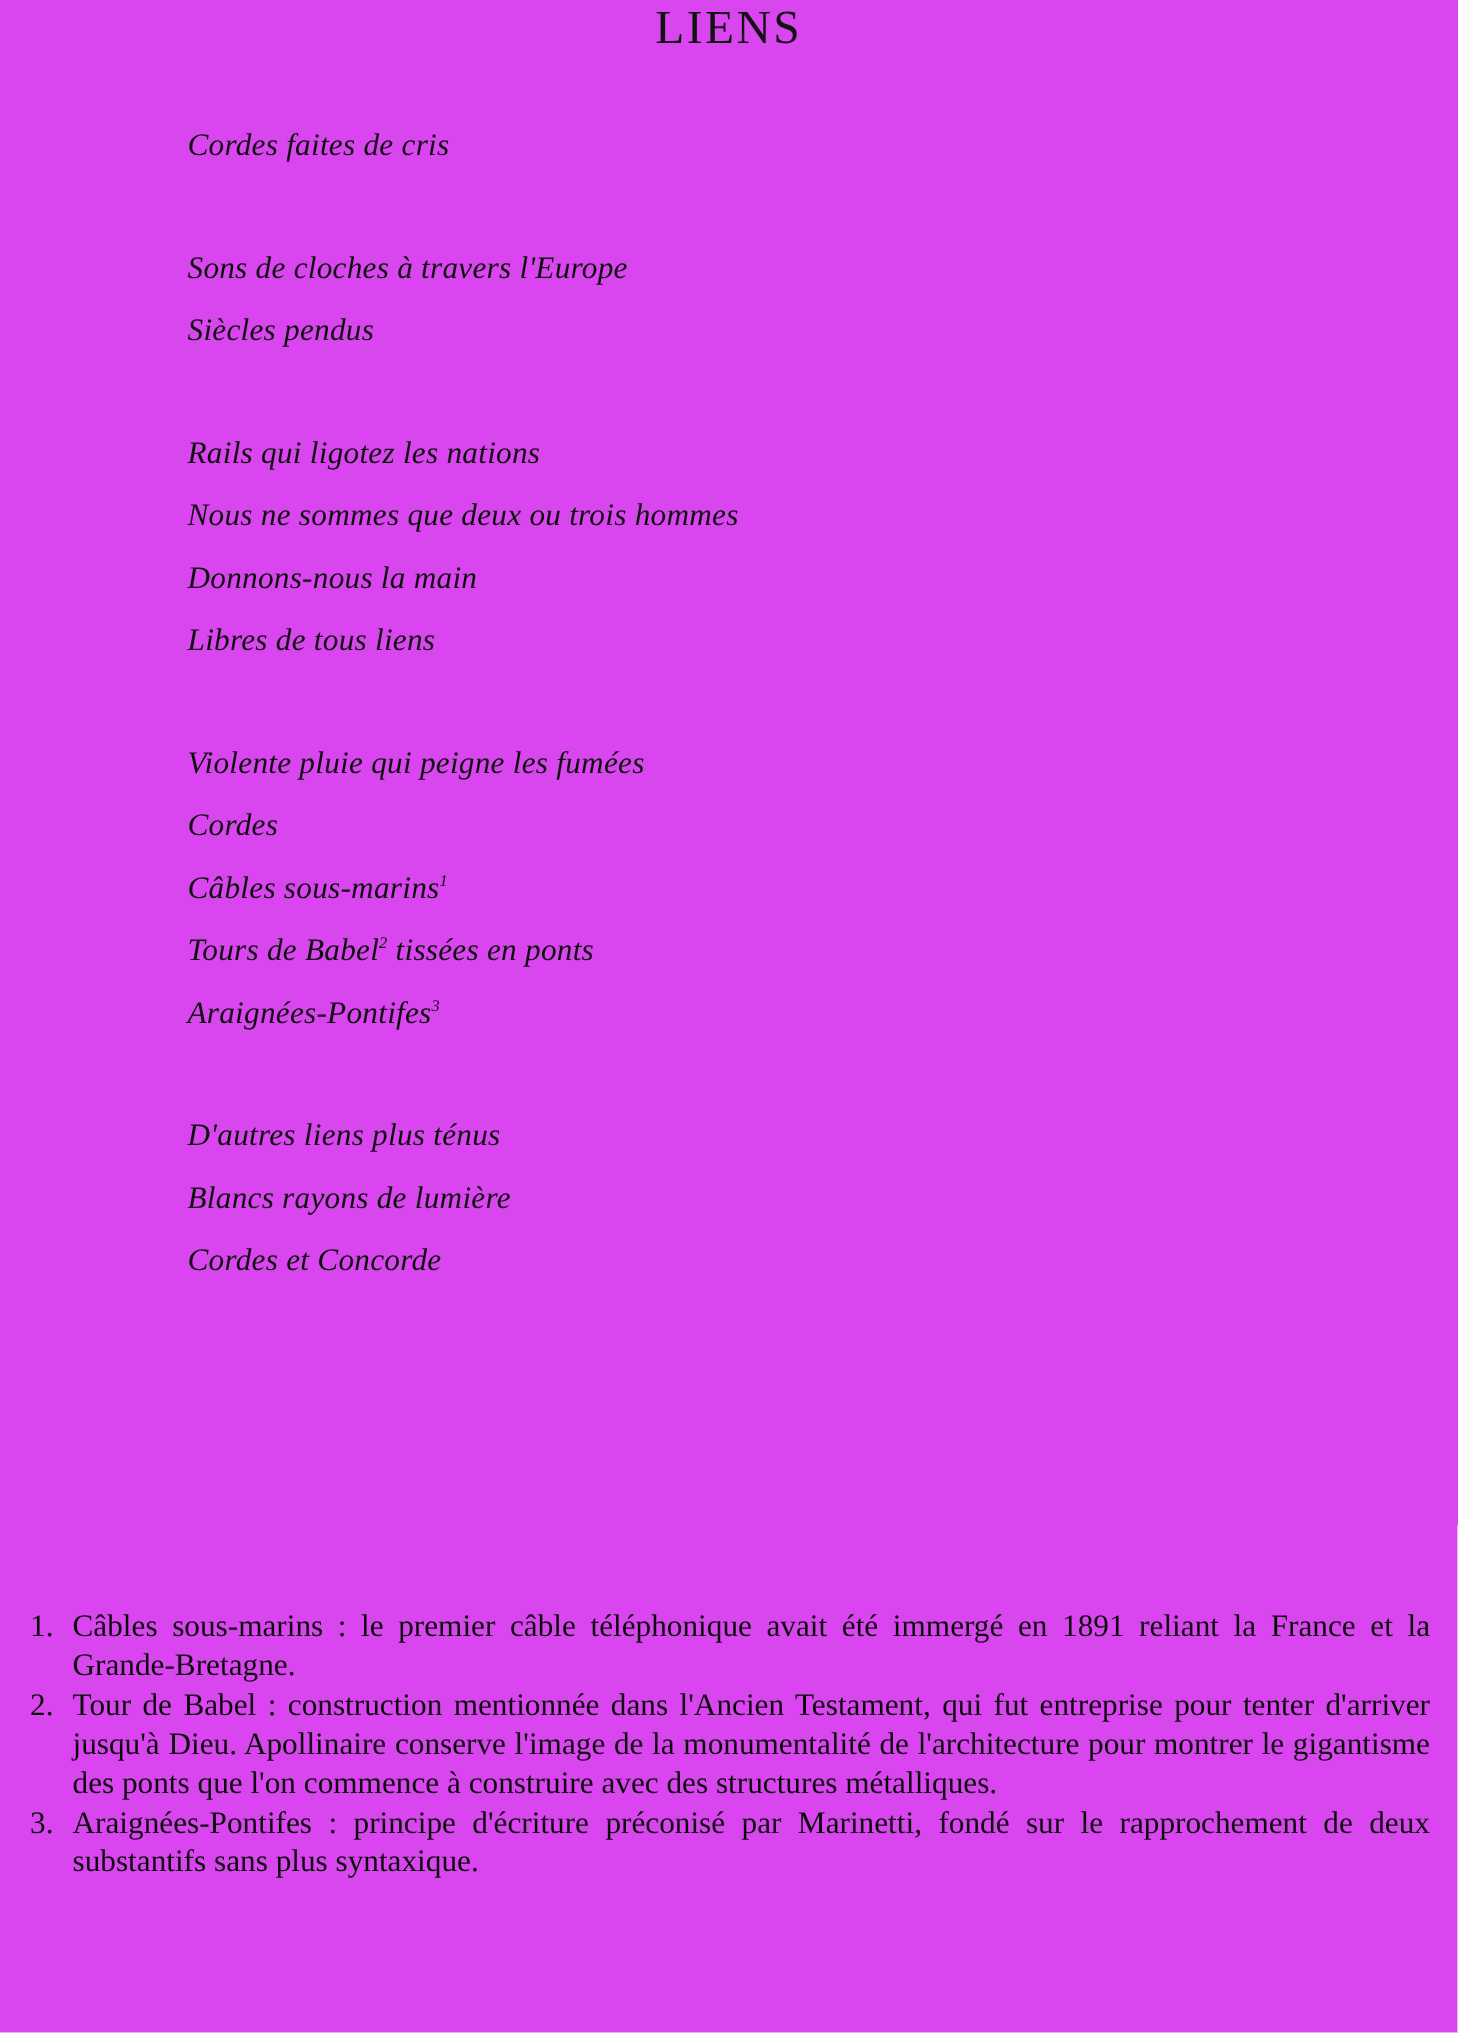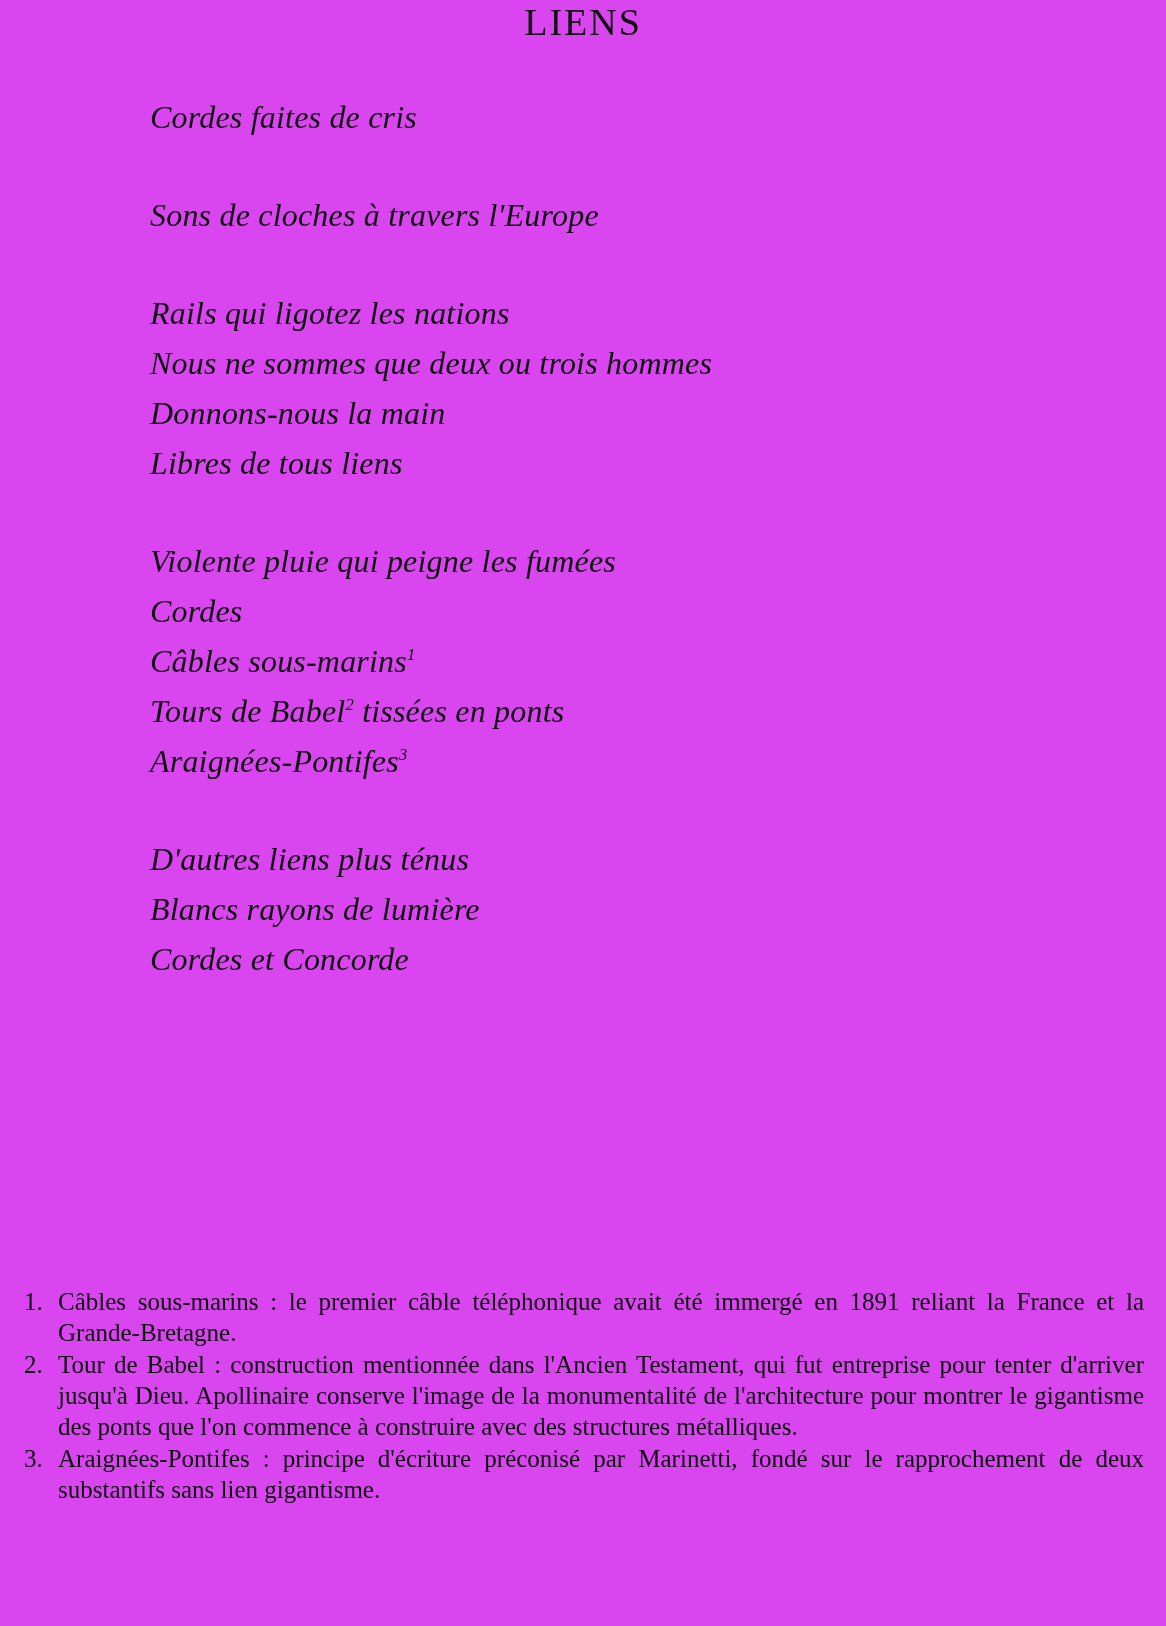--- a/index.html
+++ b/index.html
@@ -41,21 +41,21 @@
   }
   .stanza {
     margin: 0 0 48px 0;
   }
   .stanza:last-child {
     margin-bottom: 0;
   }
   .verse {
     font-family: "Liberation Serif", "DejaVu Serif", serif;
     font-style: italic;
-    font-size: 32px;
+    font-size: 25px;
     line-height: 50px;
     white-space: nowrap;
     color: #101010;
     letter-spacing: 0.2px;
   }
   .verse sup {
     font-size: 0.52em;
     vertical-align: super;
     font-style: italic;
     line-height: 0;
@@ -98,20 +98,21 @@
 <div class="page">
 
   <div class="poem-title">LIENS</div>
 
   <div class="poem-body">
       <div class="stanza">
         <div class="verse"><span>Cordes faites de cris</span></div>
       </div>
       <div class="stanza">
         <div class="verse"><span>Sons de cloches à travers l'Europe</span></div>
+        <div class="verse"><span>Siècles pendus</span></div>
       </div>
       <div class="stanza">
         <div class="verse"><span>Rails qui ligotez les nations</span></div>
         <div class="verse"><span>Nous ne sommes que deux ou trois hommes</span></div>
         <div class="verse"><span>Donnons-nous la main</span></div>
         <div class="verse"><span>Libres de tous liens</span></div>
       </div>
       <div class="stanza">
         <div class="verse"><span>Violente pluie qui peigne les fumées</span></div>
         <div class="verse"><span>Cordes</span></div>
@@ -130,17 +131,17 @@
       <div class="footnote">
         <span class="fn-num">1.</span>
         <span class="fn-text">Câbles sous-marins : le premier câble téléphonique avait été immergé en 1891 reliant la France et la Grande-Bretagne.</span>
       </div>
       <div class="footnote">
         <span class="fn-num">2.</span>
         <span class="fn-text">Tour de Babel : construction mentionnée dans l'Ancien Testament, qui fut entreprise pour tenter d'arriver jusqu'à Dieu. Apollinaire conserve l'image de la monumentalité de l'architecture pour montrer le gigantisme des ponts que l'on commence à construire avec des structures métalliques.</span>
       </div>
       <div class="footnote">
         <span class="fn-num">3.</span>
-        <span class="fn-text">Araignées-Pontifes : principe d'écriture préconisé par Marinetti, fondé sur le rapprochement de deux substantifs sans lien gigantisme.</span>
+        <span class="fn-text">Araignées-Pontifes : principe d'écriture préconisé par Marinetti, fondé sur le rapprochement de deux substantifs sans plus syntaxique.</span>
       </div>
     </div>
 
 </div>
 
 </body></html>

